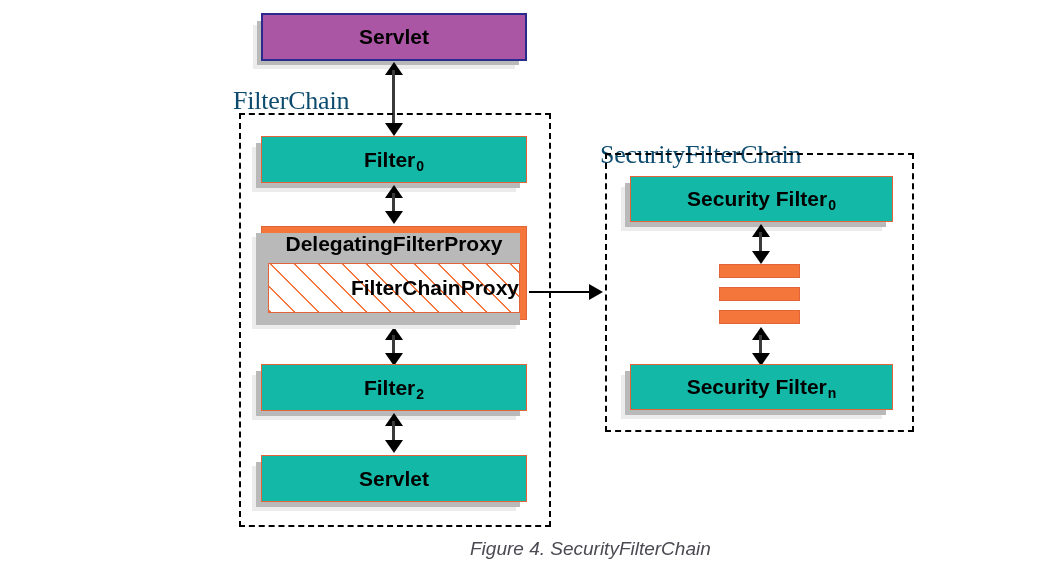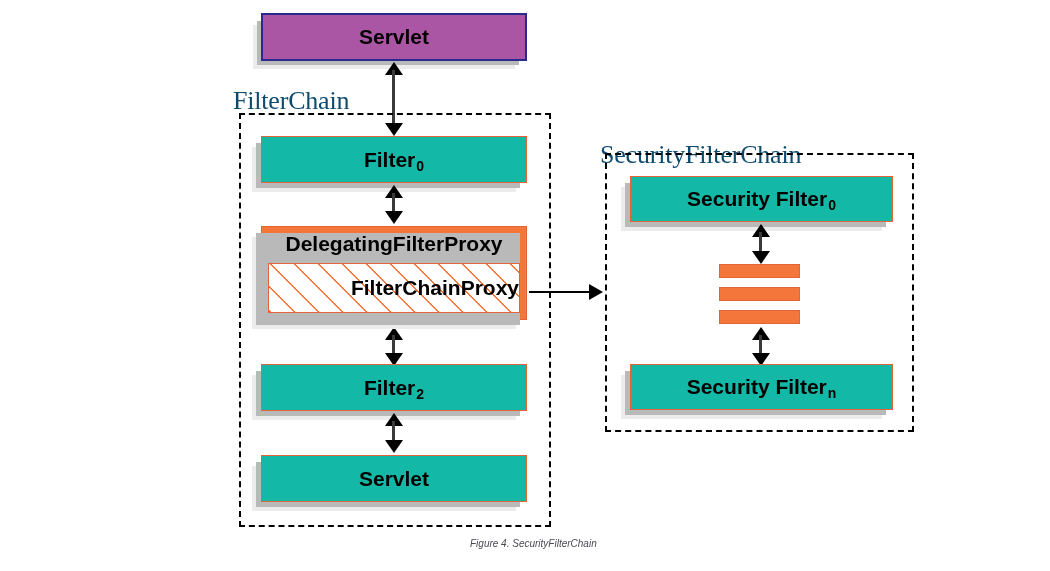--- a/index.html
+++ b/index.html
@@ -152,21 +152,21 @@
     position:absolute;
     width:0;height:0;
     border-top:8px solid transparent;
     border-bottom:8px solid transparent;
     border-left:14px solid #000000;
   }
 
   
   .caption{
     position:absolute;
-    font-size:10px;
+    font-size:19px;
     font-style:italic;
     color:#4a4a52;
     white-space:nowrap;
   }
 </style>
 </head>
 <body>
 
 <div id="stage">
 

